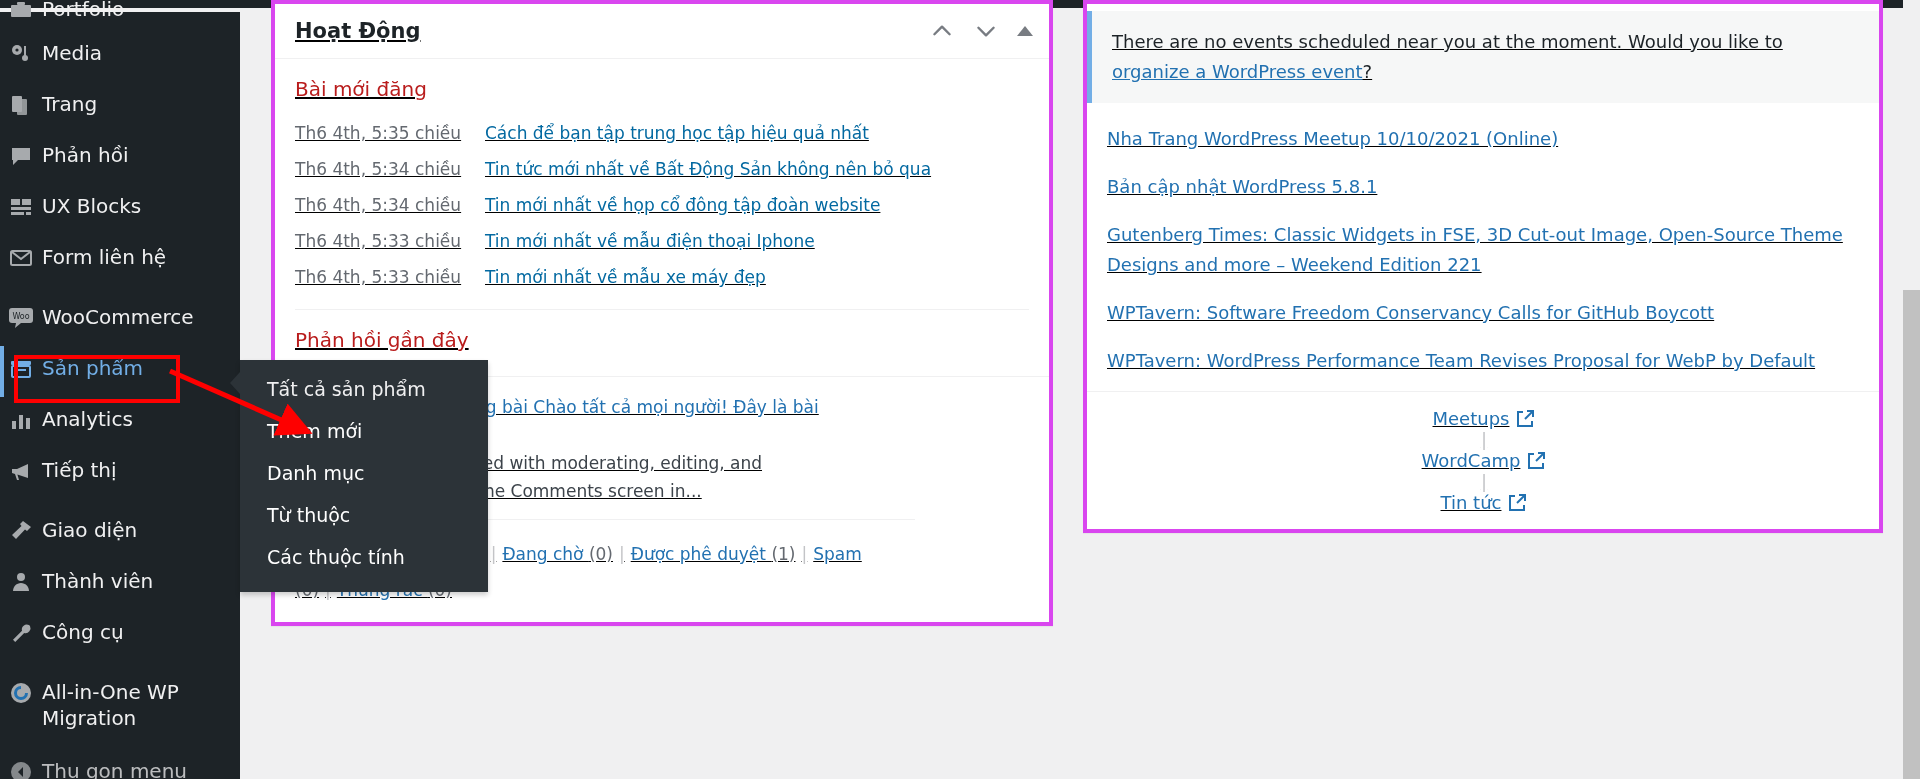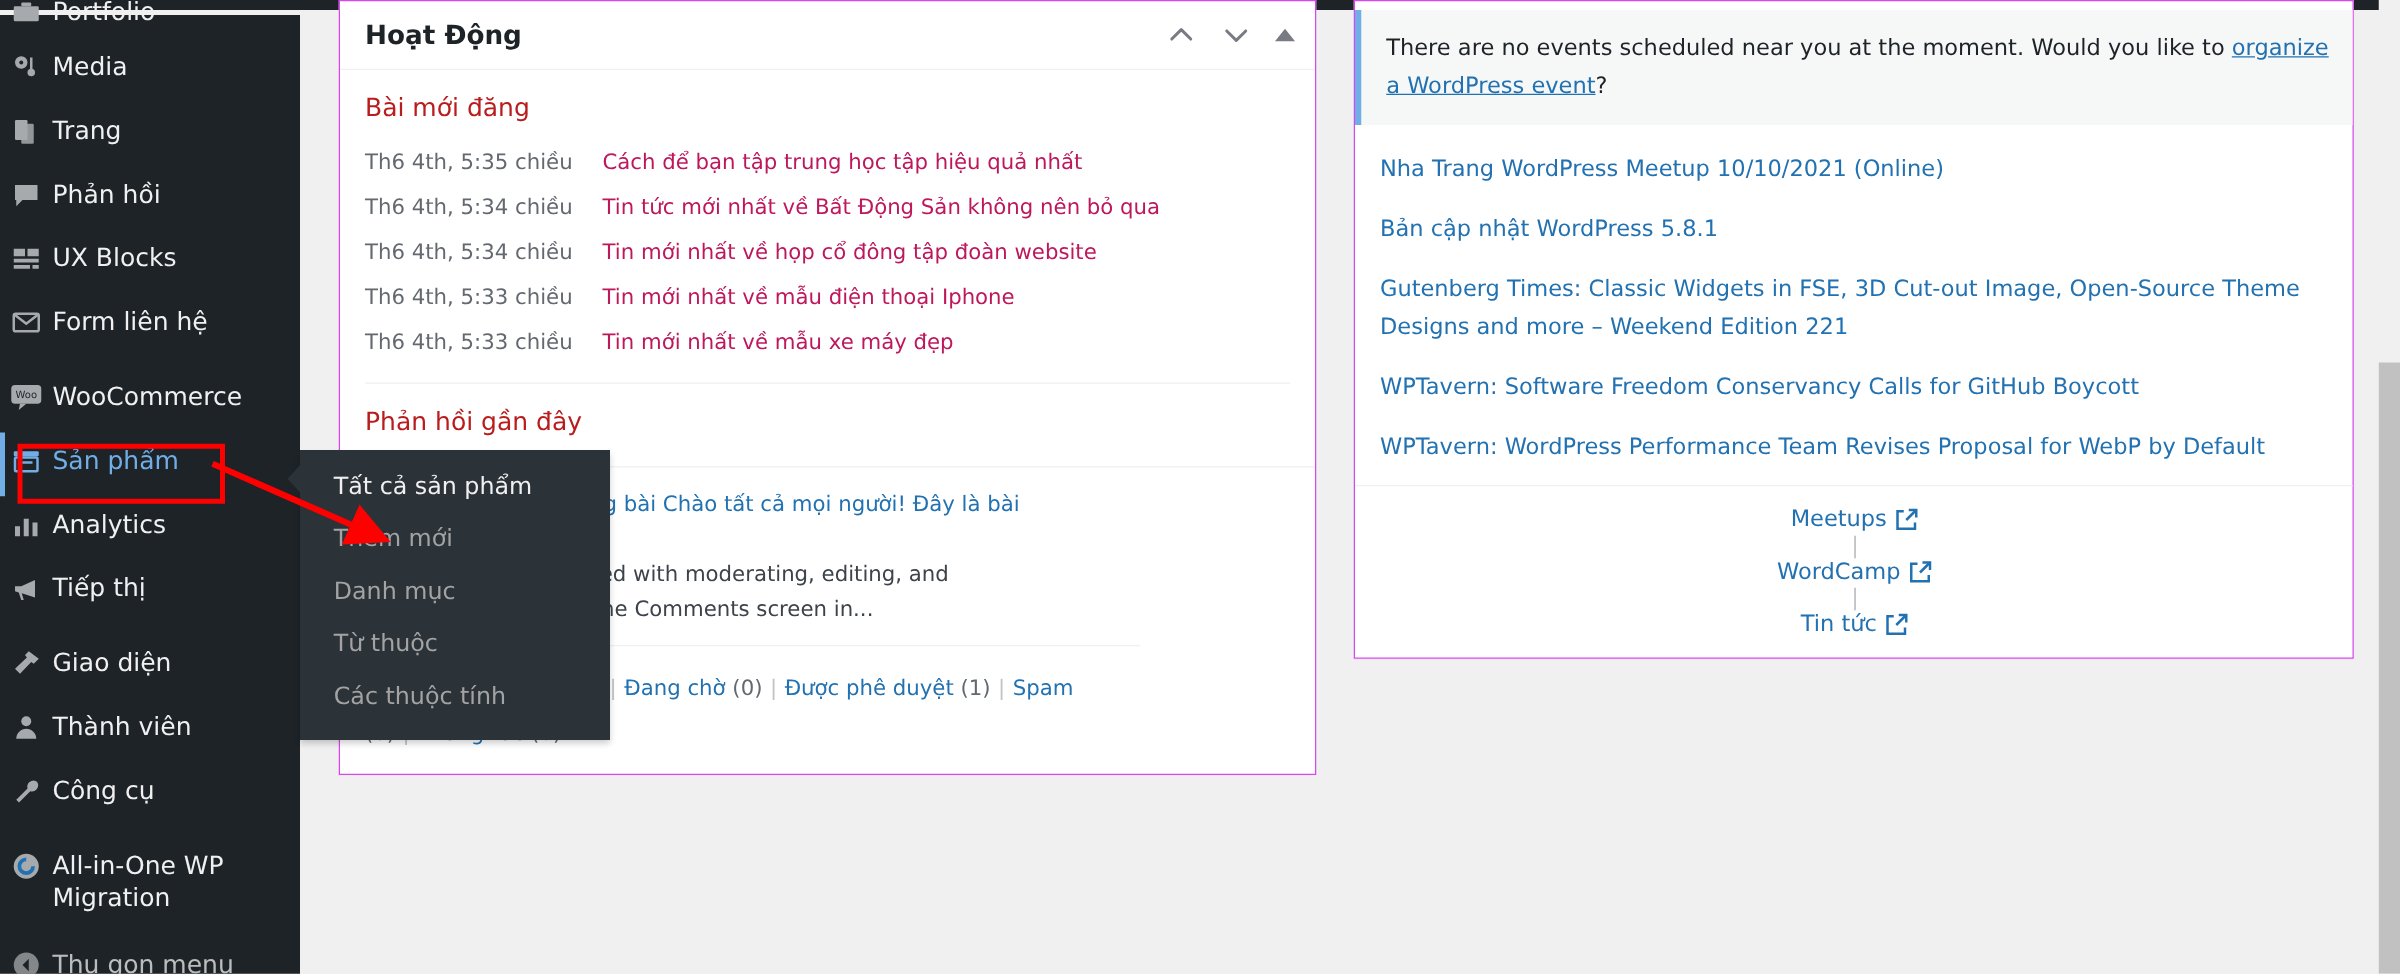--- a/index.html
+++ b/index.html
@@ -74,58 +74,59 @@
   }
   .flyout::before {
     content: "";
     position: absolute;
     left: -10px; top: 12px;
     border-top: 11px solid transparent;
     border-bottom: 11px solid transparent;
     border-right: 10px solid #2c3338;
   }
   .flyout-item {
-    color: #a3a3a3;
+    color: #ffffff;
     font-size: 19px;
     line-height: 24px;
     padding: 9px 14px 9px 27px;
     white-space: nowrap;
     cursor: pointer;
   }
   .flyout-item:first-child { color: #f0f0f1; }
 
   
   .content { position: absolute; top: 8px; left: 240px; right: 0; bottom: 0; }
 
   .postbox {
     position: absolute;
     background: #fff;
-    border: 1px solid #d946ef;
+    border: 4px solid #d946ef;
     box-shadow: 0 1px 1px rgba(0,0,0,.04);
+    text-decoration: underline;
   }
 
   
   #activity-box { left: 31px; top: -8px; width: 782px; }
   .pb-header {
     display: flex; align-items: center; justify-content: space-between;
     padding: 14px 16px 14px 20px;
     border-bottom: 1px solid #f0f0f1;
   }
   .pb-title { font-size: 21px; color: #1d2327; font-weight: 600; }
   .pb-actions { display: flex; align-items: center; gap: 18px; color: #787c82; }
   .pb-actions .hndl { cursor: pointer; display:flex; align-items:center; }
 
   .pb-body { padding: 0 20px 10px 20px; }
   .subsection-title {
     font-size: 20px; color: #b91c1c; font-weight: 400;
     padding: 18px 0 14px 0;
   }
   .act-row { display: flex; font-size: 17px; line-height: 30px; padding: 3px 0; }
   .act-date { width: 190px; flex: 0 0 190px; color: #646970; }
-  .act-link { color: #be185d; cursor: pointer; }
+  .act-link { color: #0369a1; cursor: pointer; }
 
   .act-divider { border-top: 1px solid #f0f0f1; margin-top: 14px; }
 
   .comment-block { padding: 16px 0 4px 0; font-size: 17px; line-height: 28px; color: #3c434a; }
   .comment-meta { color: #2271b1; }
   .comment-excerpt { color: #3c434a; }
 
   .sublinks {
     border-top: 1px solid #f0f0f1;
     padding: 16px 0 14px 0;

